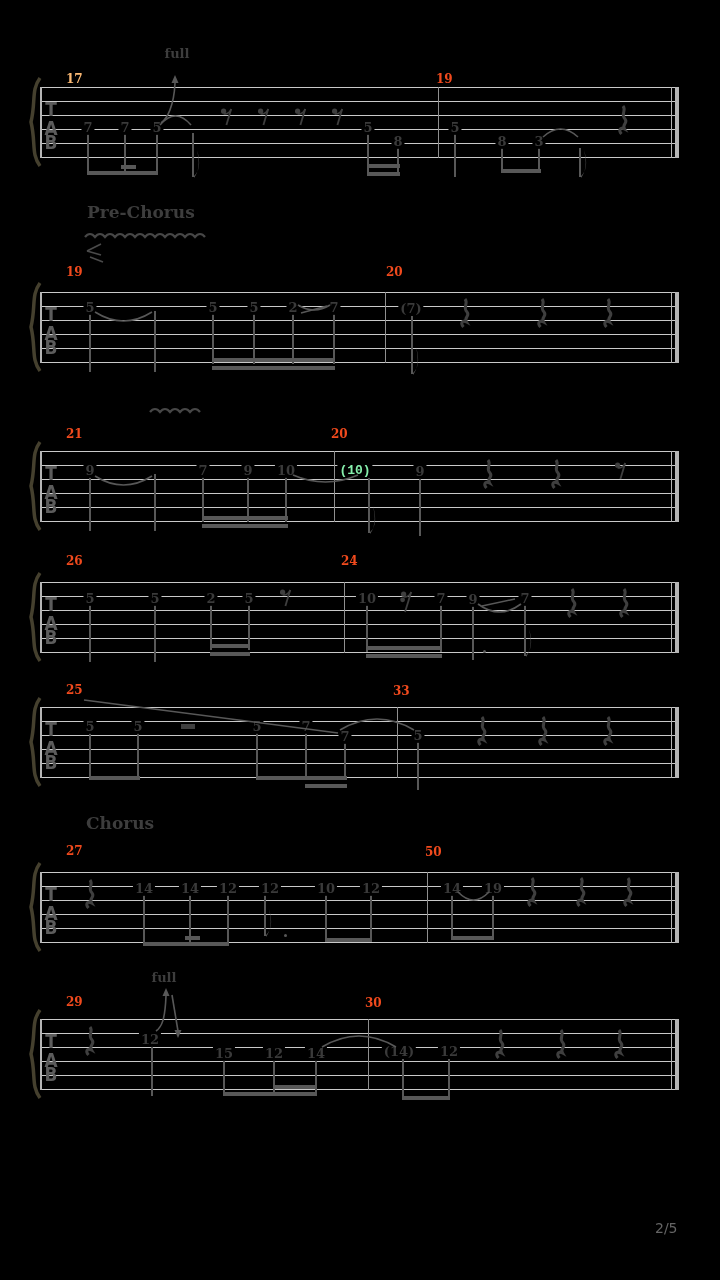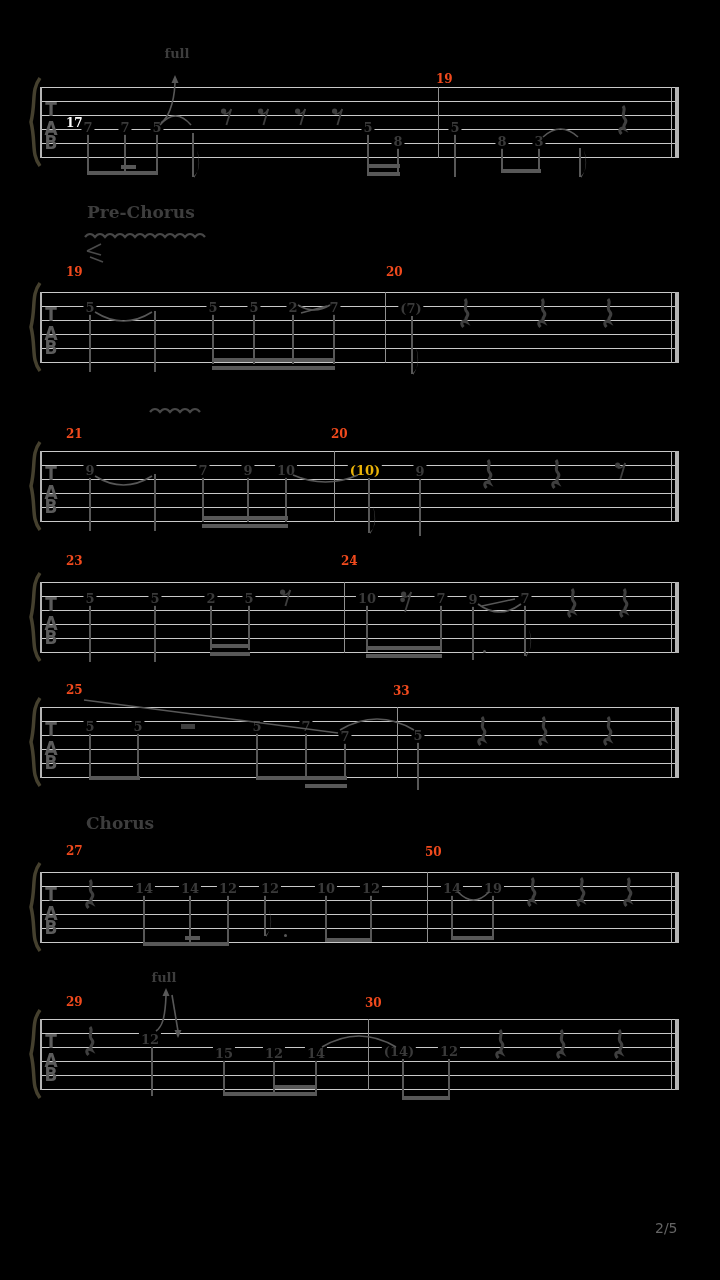--- a/index.html
+++ b/index.html
@@ -28,21 +28,21 @@
       <div class="abs" style="left: 40px; top: 129px; width: 639px; height: 1px; background: rgb(201, 201, 201);"></div>
       <div class="abs" style="left: 40px; top: 143px; width: 639px; height: 1px; background: rgb(201, 201, 201);"></div>
       <div class="abs" style="left: 40px; top: 157px; width: 639px; height: 1px; background: rgb(201, 201, 201);"></div>
       <div class="abs" style="left: 40px; top: 87px; width: 2px; height: 71px; background: rgb(181, 181, 181);"></div>
       <div class="abs" style="left: 671px; top: 87px; width: 1px; height: 71px; background: rgb(181, 181, 181);"></div>
       <div class="abs" style="left: 675px; top: 87px; width: 4px; height: 71px; background: rgb(181, 181, 181);"></div>
       <div class="abs" style="left: 438px; top: 87px; width: 1px; height: 71px; background: rgb(143, 143, 143);"></div>
       <div class="clef" style="left: 51px; top: 99px; color: rgb(92, 92, 92);">T</div>
       <div class="clef" style="left: 51px; top: 118px; color: rgb(92, 92, 92);">A</div>
       <div class="clef" style="left: 51px; top: 132px; color: rgb(92, 92, 92);">B</div>
-      <div class="mnum" style="left: 66px; top: 73px; color: #ffffff; margin-top: 44px;">17</div>
+      <div class="mnum" style="left: 66px; top: 73px; color: #fdba74;">17</div>
       <div class="mnum" style="left: 436px; top: 73px; color: rgb(241, 74, 29);">19</div>
       <div class="ftext" style="left: 177px; top: 47px; color: rgb(61, 61, 61);">full</div>
       <div class="abs" style="left: 87px; top: 134px; width: 2px; height: 39px; background: rgb(88, 88, 88);"></div>
       <div class="abs" style="left: 124px; top: 134px; width: 2px; height: 39px; background: rgb(88, 88, 88);"></div>
       <div class="abs" style="left: 156px; top: 134px; width: 2px; height: 37px; background: rgb(88, 88, 88);"></div>
       <div class="abs" style="left: 192px; top: 133px; width: 2px; height: 44px; background: rgb(88, 88, 88);"></div>
       <div class="abs" style="left: 367px; top: 134px; width: 2px; height: 42px; background: rgb(88, 88, 88);"></div>
       <div class="abs" style="left: 397px; top: 148px; width: 2px; height: 28px; background: rgb(88, 88, 88);"></div>
       <div class="abs" style="left: 454px; top: 134px; width: 2px; height: 43px; background: rgb(88, 88, 88);"></div>
       <div class="abs" style="left: 501px; top: 148px; width: 2px; height: 23px; background: rgb(88, 88, 88);"></div>
@@ -113,36 +113,36 @@
       <div class="abs" style="left: 247px; top: 477px; width: 2px; height: 45px; background: rgb(88, 88, 88);"></div>
       <div class="abs" style="left: 285px; top: 477px; width: 2px; height: 45px; background: rgb(88, 88, 88);"></div>
       <div class="abs" style="left: 368px; top: 478px; width: 2px; height: 55px; background: rgb(88, 88, 88);"></div>
       <div class="abs" style="left: 419px; top: 478px; width: 2px; height: 58px; background: rgb(88, 88, 88);"></div>
       <div class="abs" style="left: 202px; top: 516px; width: 86px; height: 4px; background: rgb(88, 88, 88);"></div>
       <div class="abs" style="left: 202px; top: 524px; width: 86px; height: 4px; background: rgb(88, 88, 88);"></div>
       <div class="fret" style="left: 90px; top: 471px; color: rgb(58, 58, 58);">9</div>
       <div class="fret" style="left: 203px; top: 471px; color: rgb(58, 58, 58);">7</div>
       <div class="fret" style="left: 248px; top: 471px; color: rgb(58, 58, 58);">9</div>
       <div class="fret" style="left: 286px; top: 471px; color: rgb(58, 58, 58);">10</div>
-      <div class="fret" style="left: 365px; top: 471px; color: #eab308;">(10)</div>
+      <div class="fret" style="left: 355px; top: 471px; color: #86efac; font-family: Liberation Mono, monospace;">(10)</div>
       <div class="fret" style="left: 420px; top: 472px; color: rgb(58, 58, 58);">9</div>
       <div class="abs" style="left: 40px; top: 582px; width: 639px; height: 1px; background: rgb(201, 201, 201);"></div>
       <div class="abs" style="left: 40px; top: 596px; width: 639px; height: 1px; background: rgb(201, 201, 201);"></div>
       <div class="abs" style="left: 40px; top: 610px; width: 639px; height: 1px; background: rgb(201, 201, 201);"></div>
       <div class="abs" style="left: 40px; top: 624px; width: 639px; height: 1px; background: rgb(201, 201, 201);"></div>
       <div class="abs" style="left: 40px; top: 638px; width: 639px; height: 1px; background: rgb(201, 201, 201);"></div>
       <div class="abs" style="left: 40px; top: 652px; width: 639px; height: 1px; background: rgb(201, 201, 201);"></div>
       <div class="abs" style="left: 40px; top: 582px; width: 2px; height: 71px; background: rgb(181, 181, 181);"></div>
       <div class="abs" style="left: 671px; top: 582px; width: 1px; height: 71px; background: rgb(181, 181, 181);"></div>
       <div class="abs" style="left: 675px; top: 582px; width: 4px; height: 71px; background: rgb(181, 181, 181);"></div>
       <div class="abs" style="left: 344px; top: 582px; width: 1px; height: 71px; background: rgb(143, 143, 143);"></div>
       <div class="clef" style="left: 51px; top: 594px; color: rgb(92, 92, 92);">T</div>
       <div class="clef" style="left: 51px; top: 613px; color: rgb(92, 92, 92);">A</div>
       <div class="clef" style="left: 51px; top: 627px; color: rgb(92, 92, 92);">B</div>
-      <div class="mnum" style="left: 66px; top: 555px; color: rgb(241, 74, 29);">23</div>
+      <div class="mnum" style="left: 66px; top: 555px; color: rgb(241, 74, 29);">26</div>
       <div class="mnum" style="left: 341px; top: 555px; color: rgb(241, 74, 29);">24</div>
       <div class="abs" style="left: 89px; top: 605px; width: 2px; height: 57px; background: rgb(88, 88, 88);"></div>
       <div class="abs" style="left: 154px; top: 605px; width: 2px; height: 57px; background: rgb(88, 88, 88);"></div>
       <div class="abs" style="left: 210px; top: 605px; width: 2px; height: 45px; background: rgb(88, 88, 88);"></div>
       <div class="abs" style="left: 248px; top: 605px; width: 2px; height: 45px; background: rgb(88, 88, 88);"></div>
       <div class="abs" style="left: 366px; top: 605px; width: 2px; height: 47px; background: rgb(88, 88, 88);"></div>
       <div class="abs" style="left: 440px; top: 605px; width: 2px; height: 47px; background: rgb(88, 88, 88);"></div>
       <div class="abs" style="left: 472px; top: 606px; width: 2px; height: 54px; background: rgb(88, 88, 88);"></div>
       <div class="abs" style="left: 524px; top: 605px; width: 2px; height: 51px; background: rgb(88, 88, 88);"></div>
       <div class="abs" style="left: 210px; top: 644px; width: 40px; height: 4px; background: rgb(88, 88, 88);"></div>

